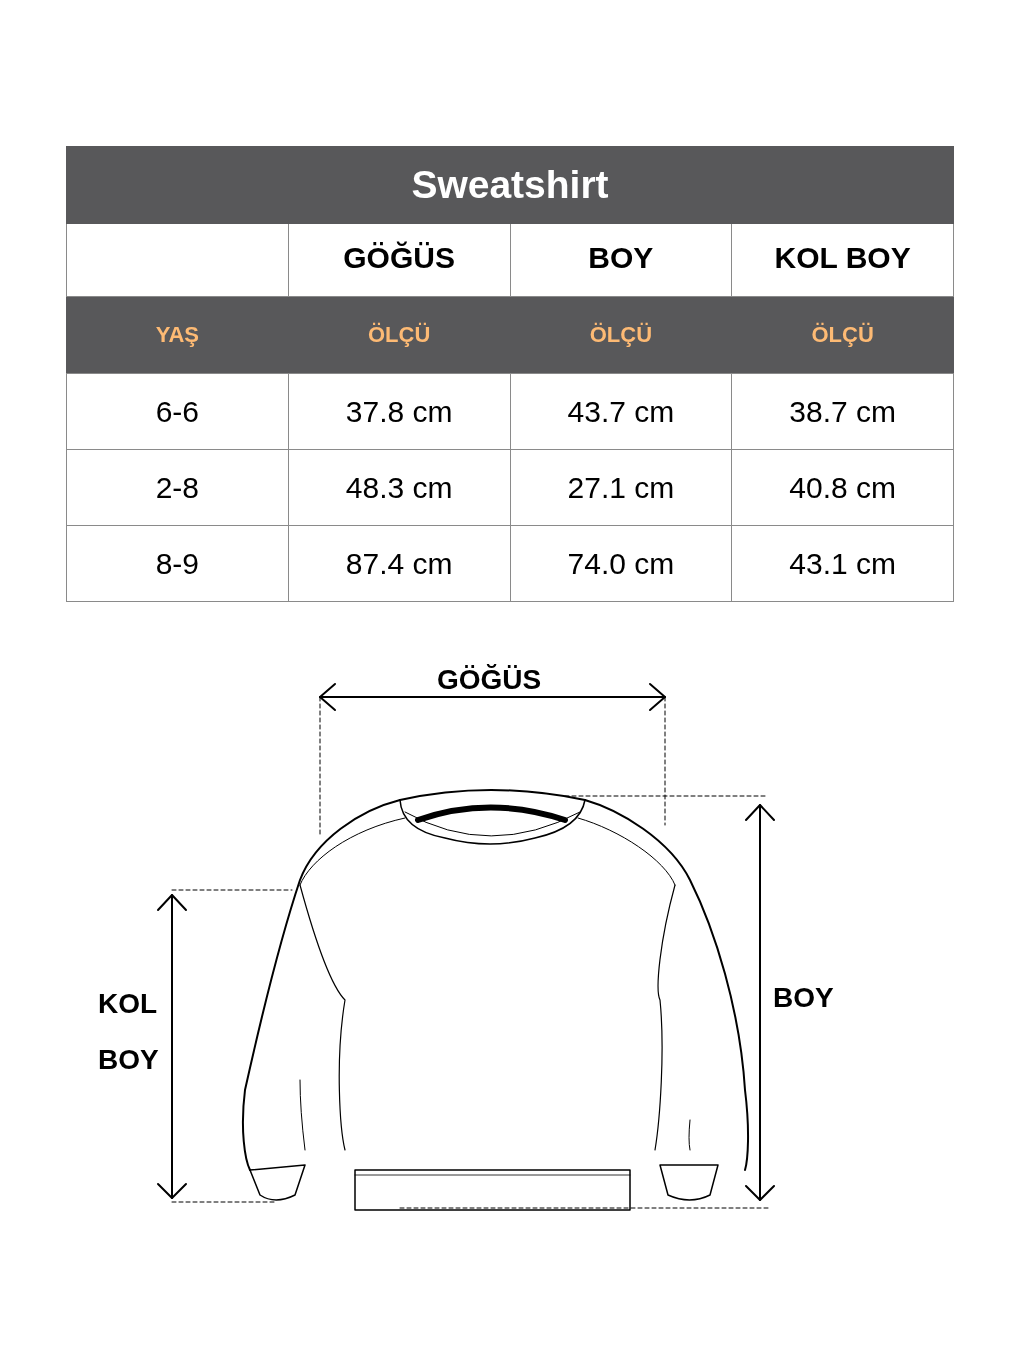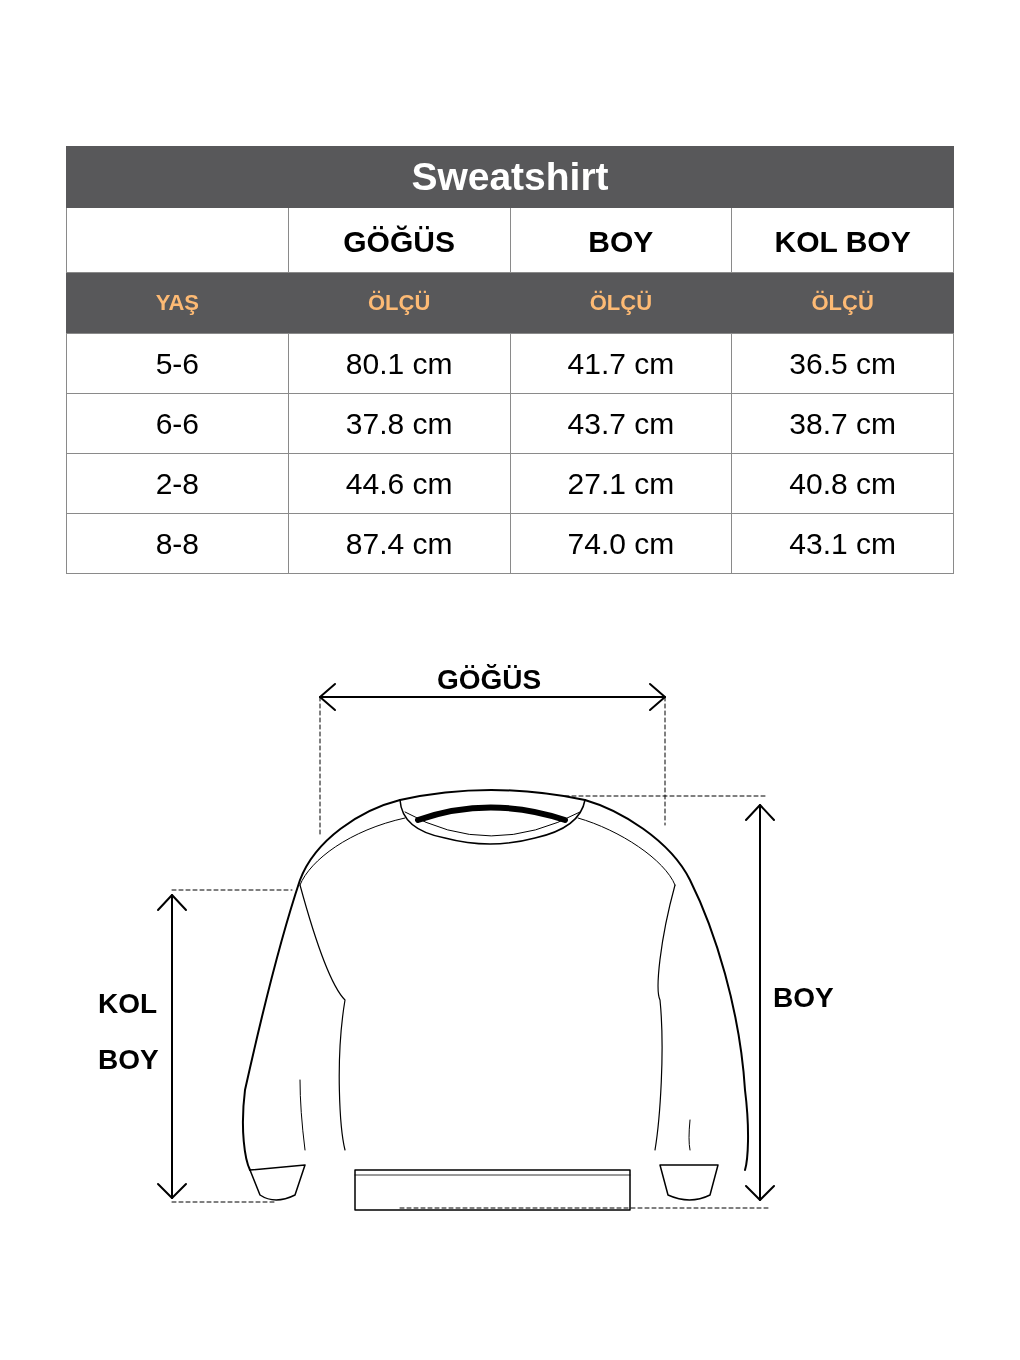--- a/index.html
+++ b/index.html
@@ -1,18 +1,18 @@
 <!DOCTYPE html>
 <html><head>
 <meta charset="utf-8">
 <style>
   html, body { margin:0; padding:0; background:#ffffff; }
   body { width:1020px; height:1360px; position:relative; font-family:"Liberation Sans", sans-serif; color:#000; overflow:hidden; }
   .size-table { position:absolute; left:66px; top:146px; width:888px; border-collapse:collapse; table-layout:fixed; }
-  .size-table td { border:1.5px solid #8a8a8a; text-align:center; padding:0; }
+  .size-table td { border:1.5px solid #8a8a8a; text-align:center; padding:8px; }
   .title-row td { background:#58585a; color:#fff; height:60px; font-size:39px; font-weight:bold; border-color:#58585a; }
   .cat-row td { height:60px; font-size:30px; font-weight:bold; padding-top:4px; }
   .unit-row td { background:#58585a; color:#fdba74; height:60px; font-size:22px; font-weight:bold; border-color:#58585a; border-bottom-color:#8a8a8a; }
   .data-row td { height:59px; font-size:30px; }
   .diagram { position:absolute; left:0; top:640px; width:1020px; height:600px; }
   .lbl { position:absolute; font-weight:bold; font-size:28px; line-height:36px; }
 </style>
 </head>
 <body>
 
@@ -27,39 +27,33 @@
     <td>BOY</td>
     <td>KOL BOY</td>
   </tr>
   <tr class="unit-row">
     <td>YAŞ</td>
     <td>ÖLÇÜ</td>
     <td>ÖLÇÜ</td>
     <td>ÖLÇÜ</td>
   </tr>
   <tr class="data-row">
-    <td>5-6</td>
-    <td>80.1 cm</td>
-    <td>41.7 cm</td>
-    <td>36.5 cm</td>
-  </tr>
-  <tr class="data-row">
     <td>6-6</td>
     <td>37.8 cm</td>
     <td>43.7 cm</td>
     <td>38.7 cm</td>
   </tr>
   <tr class="data-row">
     <td>2-8</td>
-    <td>44.6 cm</td>
+    <td>48.3 cm</td>
     <td>27.1 cm</td>
     <td>40.8 cm</td>
   </tr>
   <tr class="data-row">
-    <td>8-8</td>
+    <td>8-9</td>
     <td>87.4 cm</td>
     <td>74.0 cm</td>
     <td>43.1 cm</td>
   </tr>
 </tbody>
   </table>
 
 <div class="diagram">
   <svg width="1020" height="600" viewBox="0 640 1020 600" style="position:absolute;left:0;top:0">
     <g fill="none" stroke="#000" stroke-linecap="round" stroke-linejoin="round">

